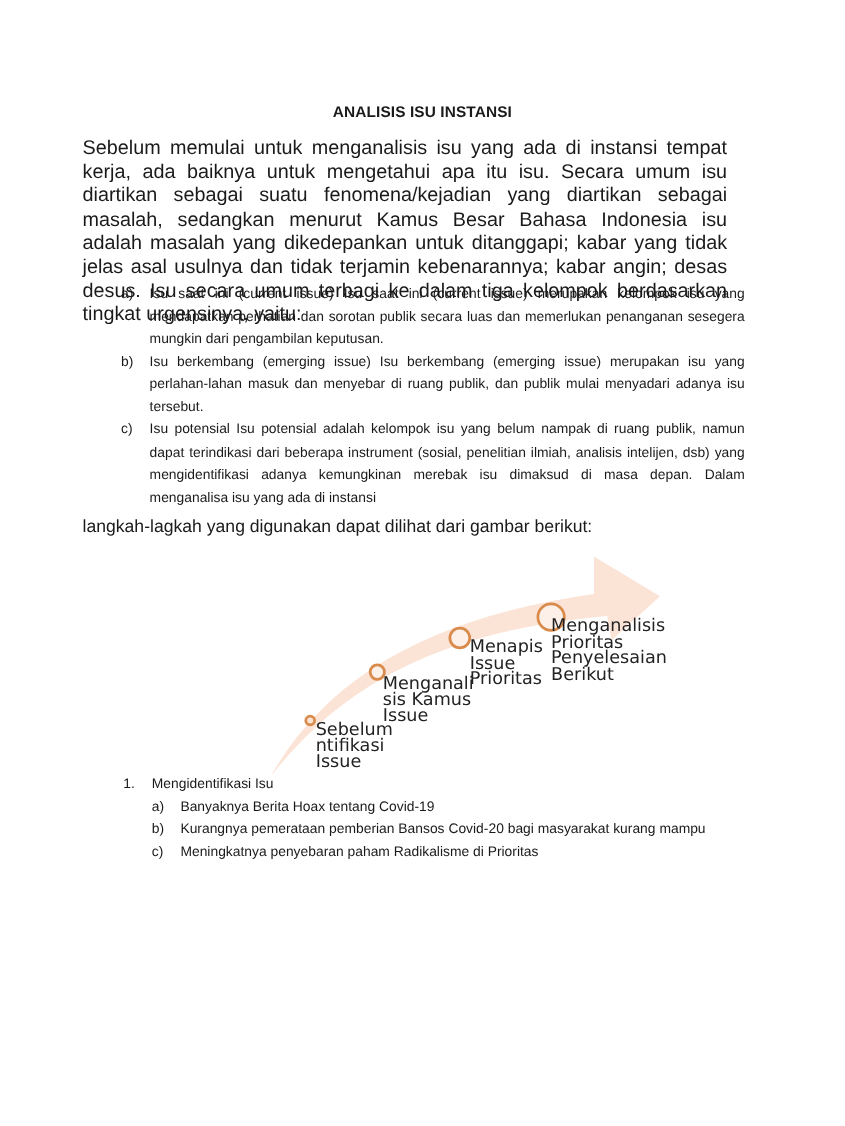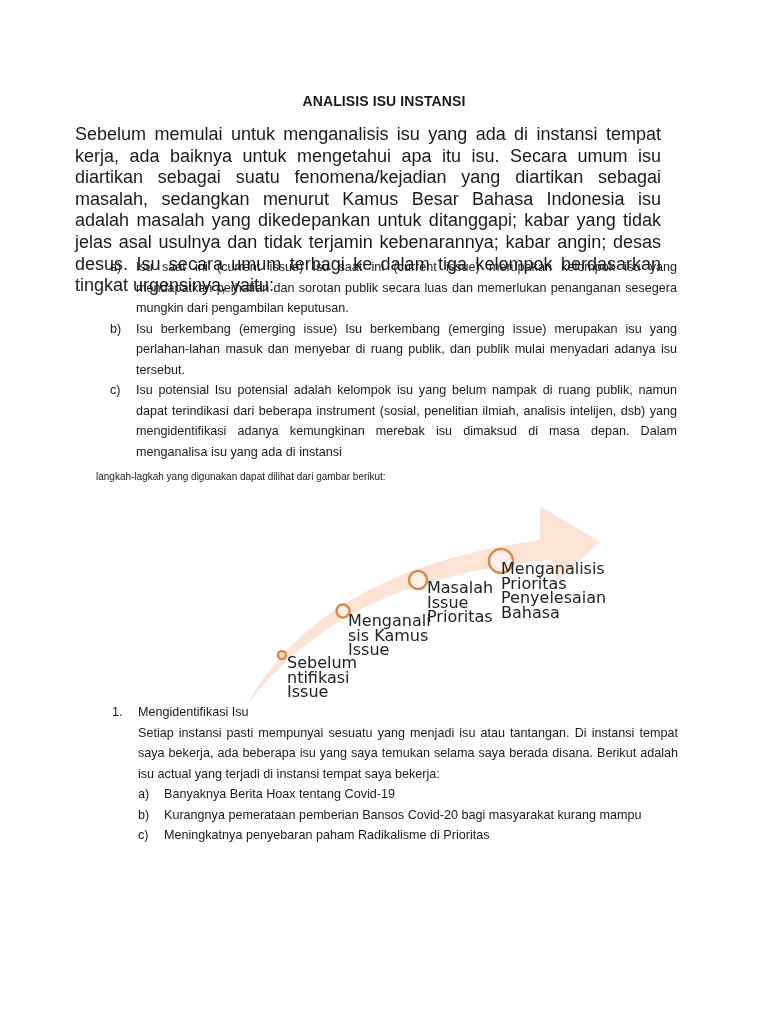--- a/index.html
+++ b/index.html
@@ -16,21 +16,21 @@
     position:absolute; left:75px; width:586px; font-size:18px; line-height:21.6px;
     text-align:justify; text-align-last:left;
   }
   .p1 { top:124px; }
   .list {
     position:absolute; left:110px; width:567px; font-size:12.6px; line-height:20.5px;
   }
   .list-a { top:257px; }
   .li { position:relative; padding-left:26px; text-align:justify; text-align-last:left; }
   .li .mk { position:absolute; left:0; top:0; }
-  .steps-intro { position:absolute; left:96px; top:471px; font-size:10px; }
+  .steps-intro { position:absolute; left:75px; top:471px; font-size:16px; }
   .diagram { position:absolute; left:0; top:0; width:768px; height:1024px; pointer-events:none; }
   .diagram svg { position:absolute; left:0; top:0; }
   .step-label {
     position:absolute; font-family:"DejaVu Sans", sans-serif; font-size:16px; line-height:14.5px; color:#222;
   }
   .sec1 { position:absolute; left:112px; top:702px; width:566px; font-size:12.6px; line-height:20.5px; }
   .sec1 .head { position:relative; padding-left:26px; }
   .sec1 .head .mk { position:absolute; left:0; top:0; }
   .sec1 .body { padding-left:26px; text-align:justify; text-align-last:left; }
   .sub { padding-left:26px; }
@@ -81,38 +81,37 @@
       <div>Sebelum</div>
       <div>ntifikasi</div>
       <div>Issue</div>
     </div>
     <div class="step-label" style="left:348px; top:614px;">
       <div>Menganali</div>
       <div>sis Kamus</div>
       <div>Issue</div>
     </div>
     <div class="step-label" style="left:427px; top:581px;">
-      <div>Masalah</div>
+      <div>Menapis</div>
       <div>Issue</div>
       <div>Prioritas</div>
     </div>
     <div class="step-label" style="left:501px; top:562px;">
       <div>Menganalisis</div>
       <div>Prioritas</div>
       <div>Penyelesaian</div>
-      <div>Bahasa</div>
+      <div>Berikut</div>
     </div>
   </div>
 
   <div class="sec1">
     <div class="head">
       <span class="mk">1.</span>
       <span>Mengidentifikasi Isu</span>
     </div>
-    <div class="body">Setiap instansi pasti mempunyai sesuatu yang menjadi isu atau tantangan. Di instansi tempat saya bekerja, ada beberapa isu yang saya temukan selama saya berada disana. Berikut adalah isu actual yang terjadi di instansi tempat saya bekerja:</div>
     <div class="sub">
       <div class="li">
         <span class="mk">a)</span>
         <span>Banyaknya Berita Hoax tentang Covid-19</span>
       </div>
       <div class="li">
         <span class="mk">b)</span>
         <span>Kurangnya pemerataan pemberian Bansos Covid-20 bagi masyarakat kurang mampu</span>
       </div>
       <div class="li">

